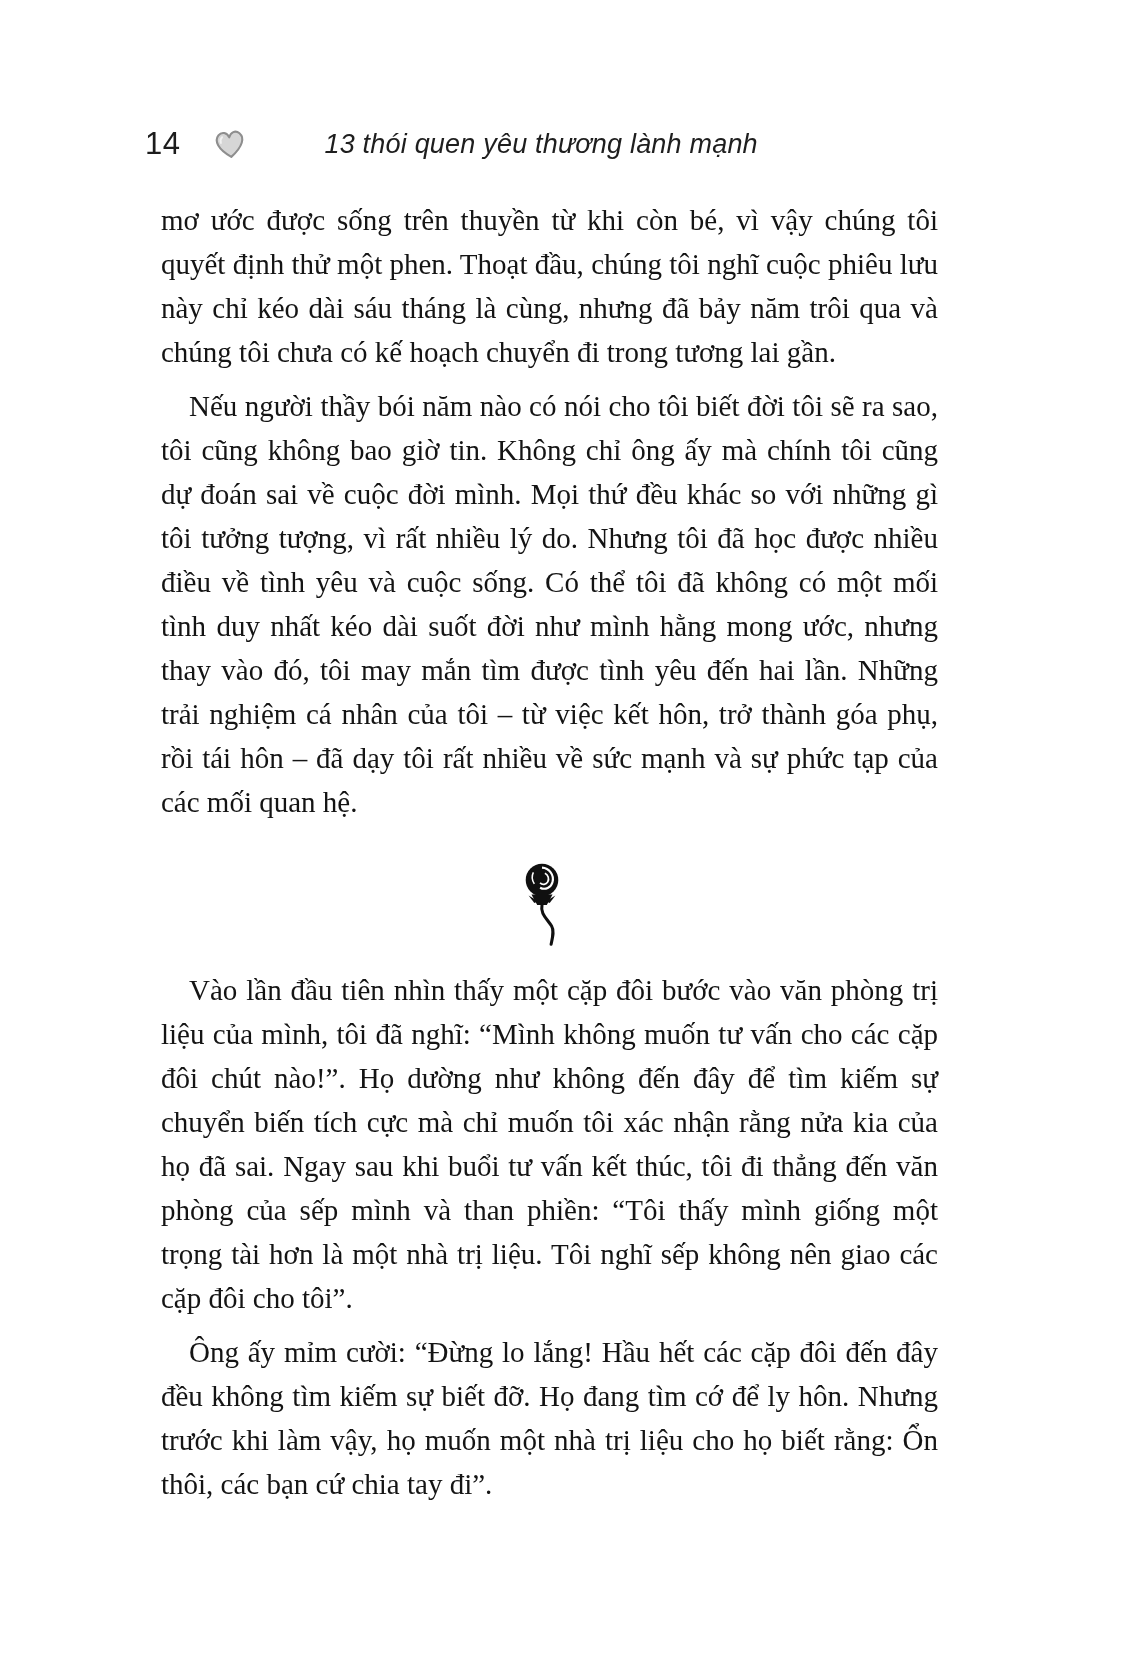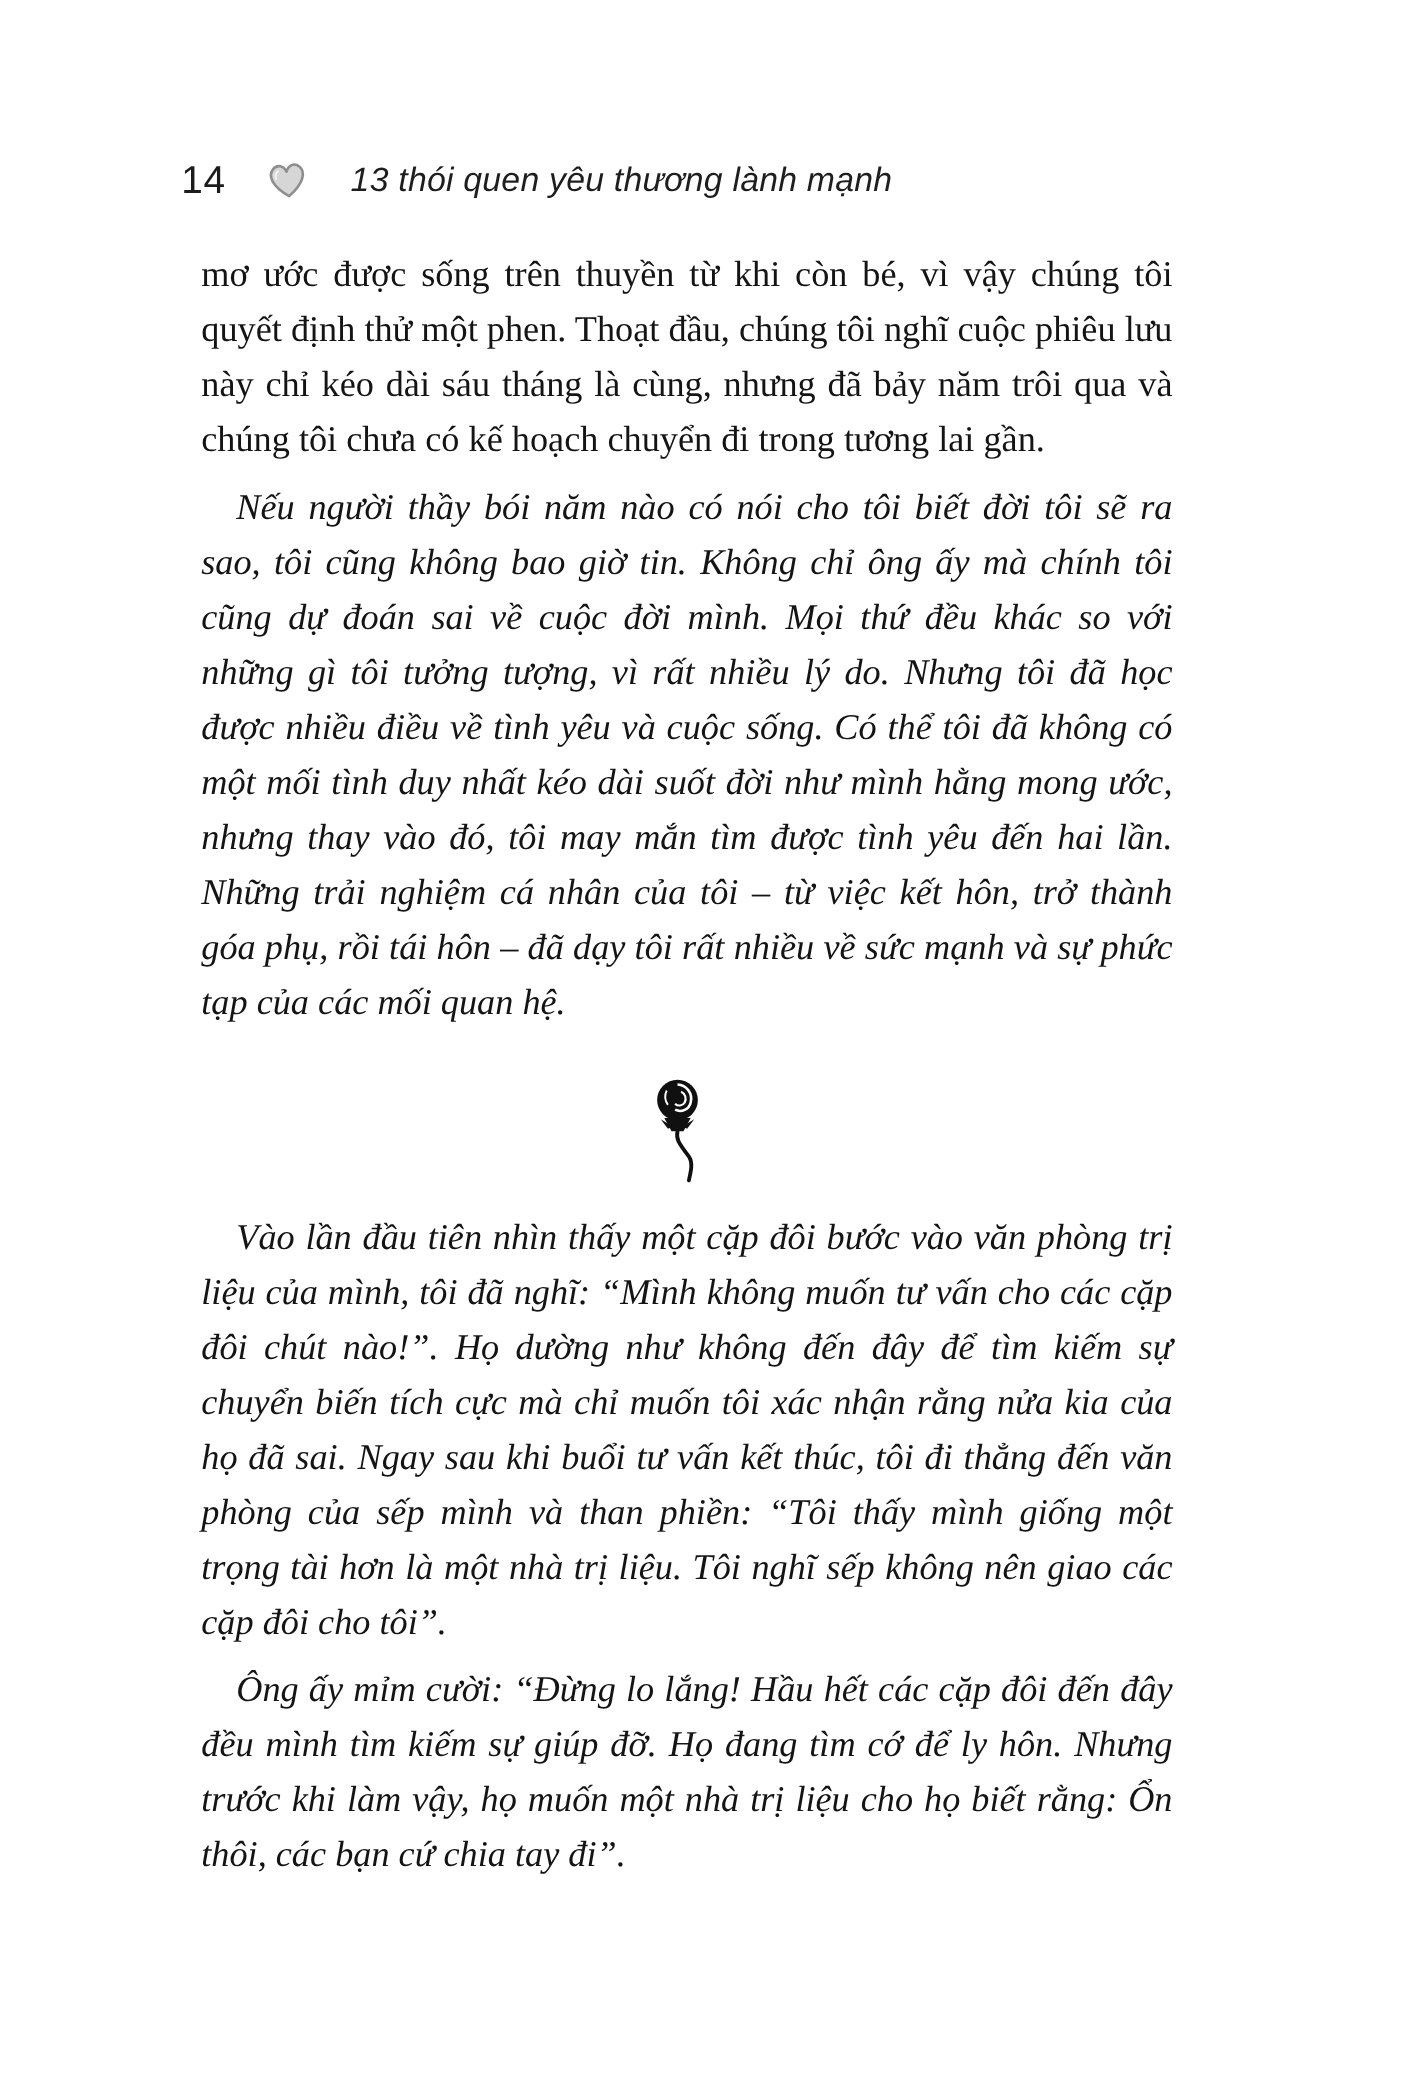--- a/index.html
+++ b/index.html
@@ -39,34 +39,34 @@
     margin: 0 4px;
   }
   .header-title {
     font-family: "Liberation Sans", "DejaVu Sans", sans-serif;
     font-style: italic;
     font-size: 27px;
     font-weight: 500;
     color: #1e1e1e;
     letter-spacing: 0.2px;
     white-space: nowrap;
+    margin-left: 44px;
   }
   .body-text {
     margin-top: 28px;
   }
   .body-text p {
     margin: 0 0 10px 16px;
     font-size: 29px;
     line-height: 44px;
     text-align: justify;
     color: #141414;
   }
   .body-text p.indent {
     text-indent: 28px;
-    font-style: italic;
   }
   .ornament {
     text-align: center;
     margin: 34px 0 18px 0;
     height: 92px;
   }
   .ornament svg {
     display: inline-block;
   }
 </style>
@@ -108,16 +108,16 @@
           <path d="M16 39 L26 45 L22 47 Z" fill="#101010"></path>
           <path d="M44 39 L34 45 L38 47 Z" fill="#101010"></path>
 
           <path d="M30 49 C 28 58 35 63 40 71 C 43 76 41 83 39.5 90" fill="none" stroke="#101010" stroke-width="3.2" stroke-linecap="round"></path>
         </svg>
       </span>
     </div>
 
     <p class="indent">Vào lần đầu tiên nhìn thấy một cặp đôi bước vào văn phòng trị liệu của mình, tôi đã nghĩ: “Mình không muốn tư vấn cho các cặp đôi chút nào!”. Họ dường như không đến đây để tìm kiếm sự chuyển biến tích cực mà chỉ muốn tôi xác nhận rằng nửa kia của họ đã sai. Ngay sau khi buổi tư vấn kết thúc, tôi đi thẳng đến văn phòng của sếp mình và than phiền: “Tôi thấy mình giống một trọng tài hơn là một nhà trị liệu. Tôi nghĩ sếp không nên giao các cặp đôi cho tôi”.</p>
 
-    <p class="indent">Ông ấy mỉm cười: “Đừng lo lắng! Hầu hết các cặp đôi đến đây đều mình tìm kiếm sự giúp đỡ. Họ đang tìm cớ để ly hôn. Nhưng trước khi làm vậy, họ muốn một nhà trị liệu cho họ biết rằng: Ổn thôi, các bạn cứ chia tay đi”.</p>
+    <p class="indent">Ông ấy mỉm cười: “Đừng lo lắng! Hầu hết các cặp đôi đến đây đều không tìm kiếm sự biết đỡ. Họ đang tìm cớ để ly hôn. Nhưng trước khi làm vậy, họ muốn một nhà trị liệu cho họ biết rằng: Ổn thôi, các bạn cứ chia tay đi”.</p>
 
   </div>
 </div>
 
 </body></html>

